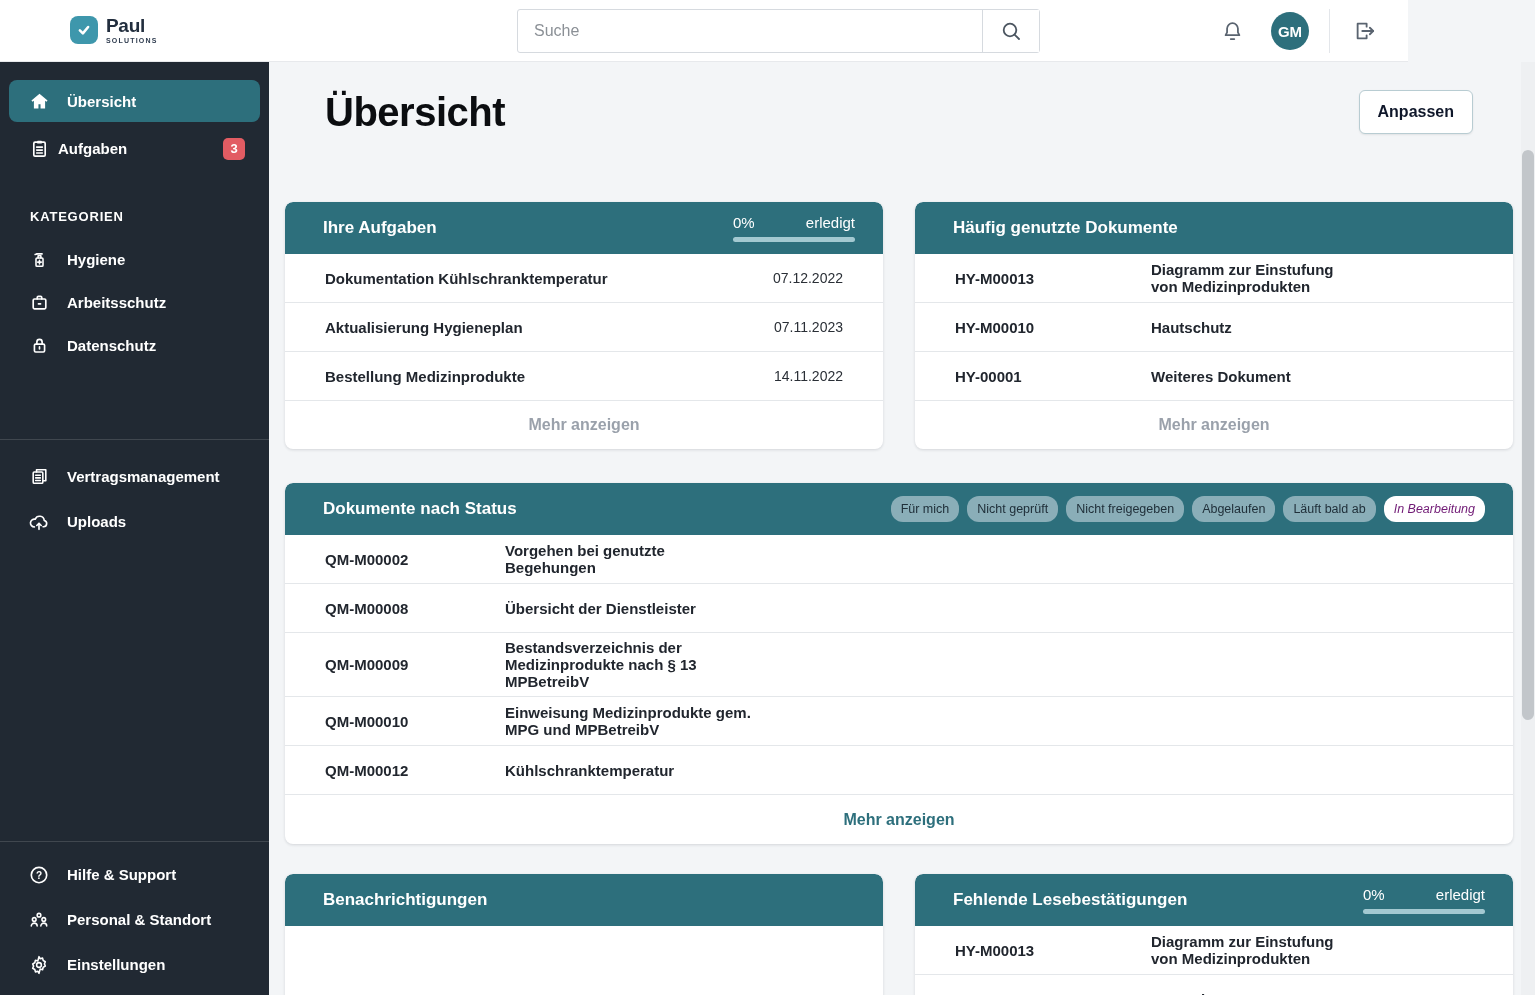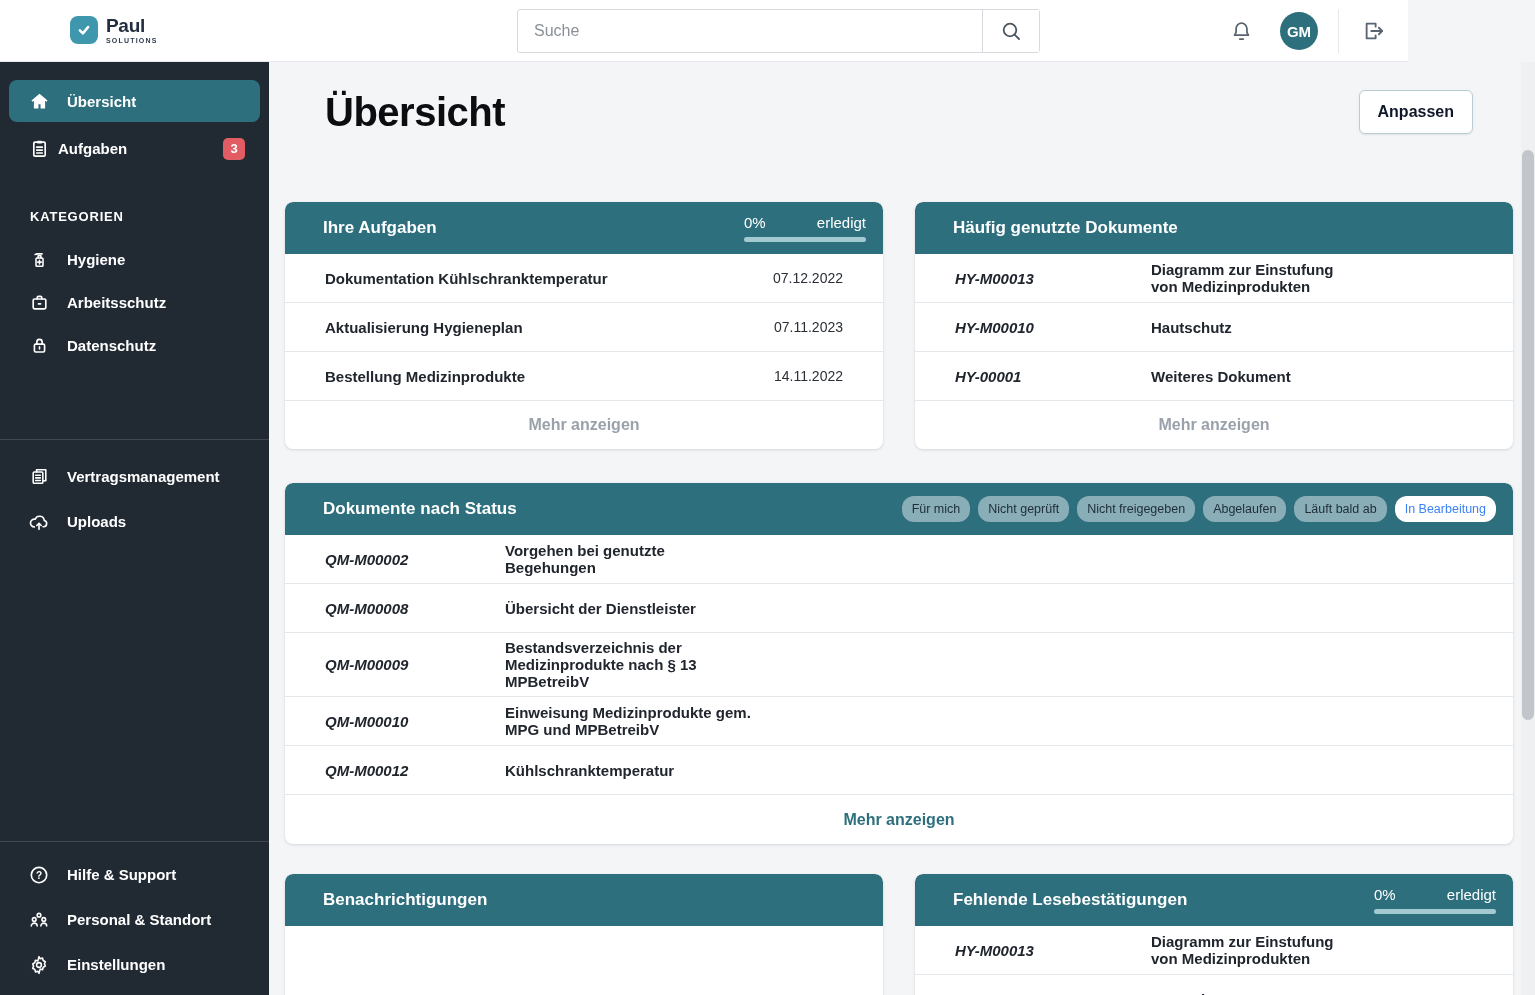--- a/index.html
+++ b/index.html
@@ -17,21 +17,21 @@
   .logo-sub { font-size:7px; font-weight:bold; color:#2e3b4e; letter-spacing:1.2px; margin-top:2px; }
 
   .search-wrap { position:absolute; left:517px; top:9px; width:523px; height:44px;
     border:1px solid #d6dadf; border-radius:3px; background:#fff; display:flex; align-items:stretch; }
   .search-input { flex:1; border:none; outline:none; padding:0 16px; font-size:16px;
     font-family:"Liberation Sans", sans-serif; color:#333; background:transparent; }
   .search-input::placeholder { color:#8b9096; }
   .search-btn { width:57px; border-left:1px solid #d6dadf; display:flex;
     align-items:center; justify-content:center; color:#4b5560; cursor:pointer; background:#fff; }
 
-  .topbar-right { position:absolute; right:11px; top:0; height:62px; display:flex; align-items:center; }
+  .topbar-right { position:absolute; right:20px; top:0; height:62px; display:flex; align-items:center; }
   .icon-btn { width:46px; height:46px; display:flex; align-items:center; justify-content:center;
     color:#5a6470; cursor:pointer; }
   .avatar { width:38px; height:38px; border-radius:50%; background:#2d6f7c; color:#fff;
     display:flex; align-items:center; justify-content:center; font-size:15px; font-weight:bold;
     margin:0 20px 0 16px; cursor:pointer; }
   .topbar-divider { width:1px; height:44px; background:#e3e6ea; margin-right:12px; }
 
   
   .sidebar { position:absolute; left:0; top:62px; width:269px; height:933px;
     background:#212933; display:flex; flex-direction:column; z-index:10; }
@@ -57,44 +57,44 @@
   .page-title { font-size:40px; font-weight:bold; color:#0b0d10; letter-spacing:-0.5px; }
   .customize-btn { background:#fff; border:1px solid #b8ccd2; border-radius:6px;
     color:#0f172a; font-size:16px; font-weight:bold; padding:12px 18px; cursor:pointer;
     font-family:"Liberation Sans", sans-serif; box-shadow:0 1px 2px rgba(0,0,0,0.08); }
 
   .cards-row { display:flex; gap:32px; margin-top:66px; align-items:flex-start; }
   .cards-row.tight { margin-top:30px; }
   .card { background:#fff; border-radius:8px; box-shadow:0 1px 3px rgba(20,30,40,0.14);
     flex:1; overflow:hidden; }
   .card-header { background:#2d6f7c; height:52px; display:flex; align-items:center;
-    padding:0 17px 0 38px; border-radius:8px 8px 0 0; }
+    padding:0 28px 0 38px; border-radius:8px 8px 0 0; }
   .card-title { color:#fff; font-size:17px; font-weight:bold; flex:1; }
   .progress-group { width:122px; flex:none; }
   .progress-labels { display:flex; justify-content:space-between; color:#fff; font-size:15px; }
   .progress-track { margin-top:6px; height:5px; border-radius:3px; background:#a3c9d1; overflow:hidden; }
   .progress-fill { height:100%; background:#ffffff; width:0; }
 
   .card-row { display:flex; align-items:center; justify-content:space-between;
     min-height:49px; padding:6px 40px; border-bottom:1px solid #e4e7ea; cursor:pointer; }
   .row-title { font-size:15px; font-weight:bold; color:#21262e; }
   .row-date { font-size:14px; color:#2a2f36; }
   .doc-row { display:flex; align-items:center; min-height:49px; padding:6px 40px;
     border-bottom:1px solid #e4e7ea; cursor:pointer; }
-  .doc-id { width:180px; flex:none; font-size:15px; font-weight:bold; color:#21262e;font-style:italic; }
+  .doc-id { width:180px; flex:none; font-size:15px; font-weight:bold; color:#21262e; }
   .doc-title { font-size:15px; font-weight:bold; color:#21262e; line-height:17px; max-width:252px; }
   .doc-title.narrow { max-width:212px;margin-left:16px; }
   .card-more { display:flex; align-items:center; justify-content:center; height:48px;
     font-size:16px; font-weight:bold; color:#9aa1ab; cursor:pointer; }
   .card-more.teal { color:#2d6f7c; height:49px; }
 
   .chips { display:flex; gap:8px; }
   .chip { background:#8aaeb8; color:#20303a; border:none; font-size:12.5px;
     font-family:"Liberation Sans", sans-serif; padding:6px 10px; border-radius:12px; cursor:pointer; }
-  .chip.active { background:#ffffff; color:#3b82f6; }
+  .chip.active { background:#ffffff; color:#701a75;font-style:italic; }
 
   .empty-body { height:268px; background:#fff; }
 
   
   .scrollbar { position:absolute; right:0; top:62px; width:14px; height:933px;
     background:#eef0f2; z-index:30; }
   .scroll-thumb { position:absolute; left:1px; right:1px; top:88px; height:570px;
     background:#c2c6ca; border-radius:6px; cursor:grab; }
 
   svg { display:block; }

